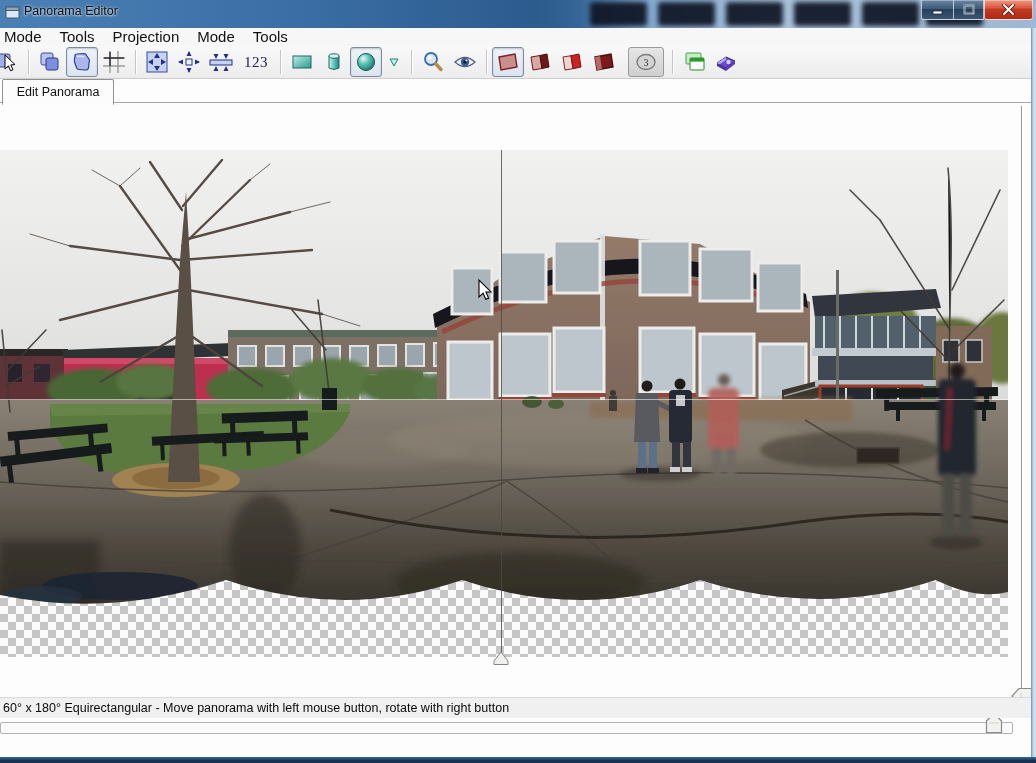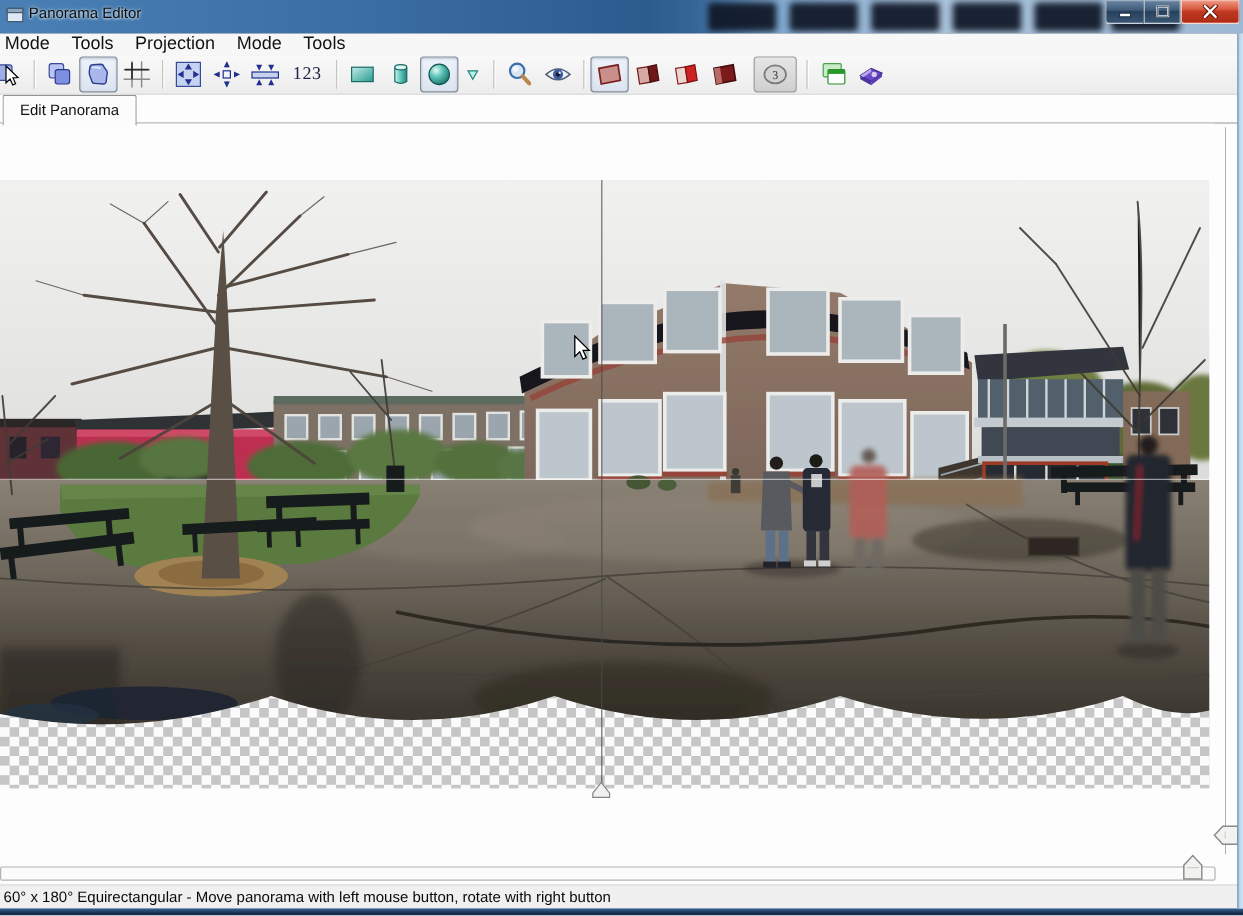--- a/index.html
+++ b/index.html
@@ -61,21 +61,21 @@
 
   
   .htrack{left:0;top:722px;width:1013px;height:12px;background:#fbfbfb;
     border:1px solid #b2b2b2;border-radius:2px;box-sizing:border-box;}
   .vtrack{left:1021px;top:106px;width:2px;height:606px;
     background:linear-gradient(90deg,#9a9a9a 50%,#ffffff 50%);}
   .hthumb{left:984px;top:711px;}
   .vthumb{left:1010px;top:686px;}
 
   
-  .statusbar{left:0;top:737px;width:1036px;height:20px;background:#f0f0f0;
+  .statusbar{left:0;top:697px;width:1036px;height:20px;background:#f0f0f0;
     border-top:1px solid #dadada;display:flex;align-items:center;}
   .status-text{font-size:12.5px;color:#0a0a0a;padding-left:3px;white-space:nowrap;}
   .bottom-frame{left:0;top:757px;width:1036px;height:6px;
     background:linear-gradient(#3c6795,#122944 70%,#1a3c63);}
   .right-frame{left:1031px;top:28px;width:5px;height:729px;
     background:linear-gradient(90deg,#6d8cab,#bdd5ea 40%,#d3e5f4);}
 </style>
 </head>
 <body>
 

